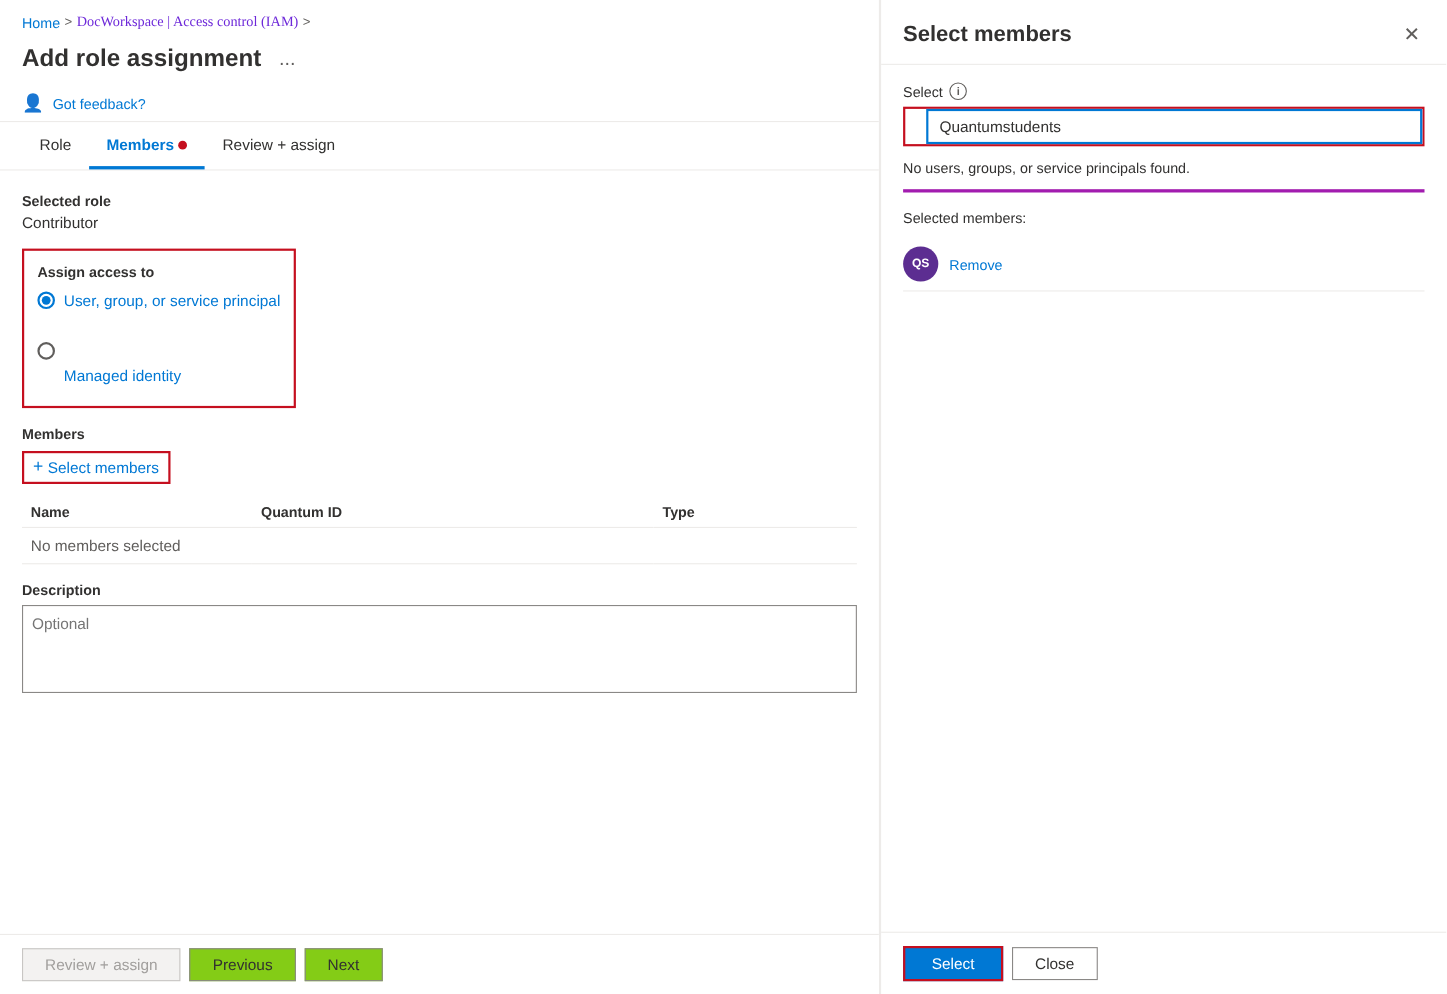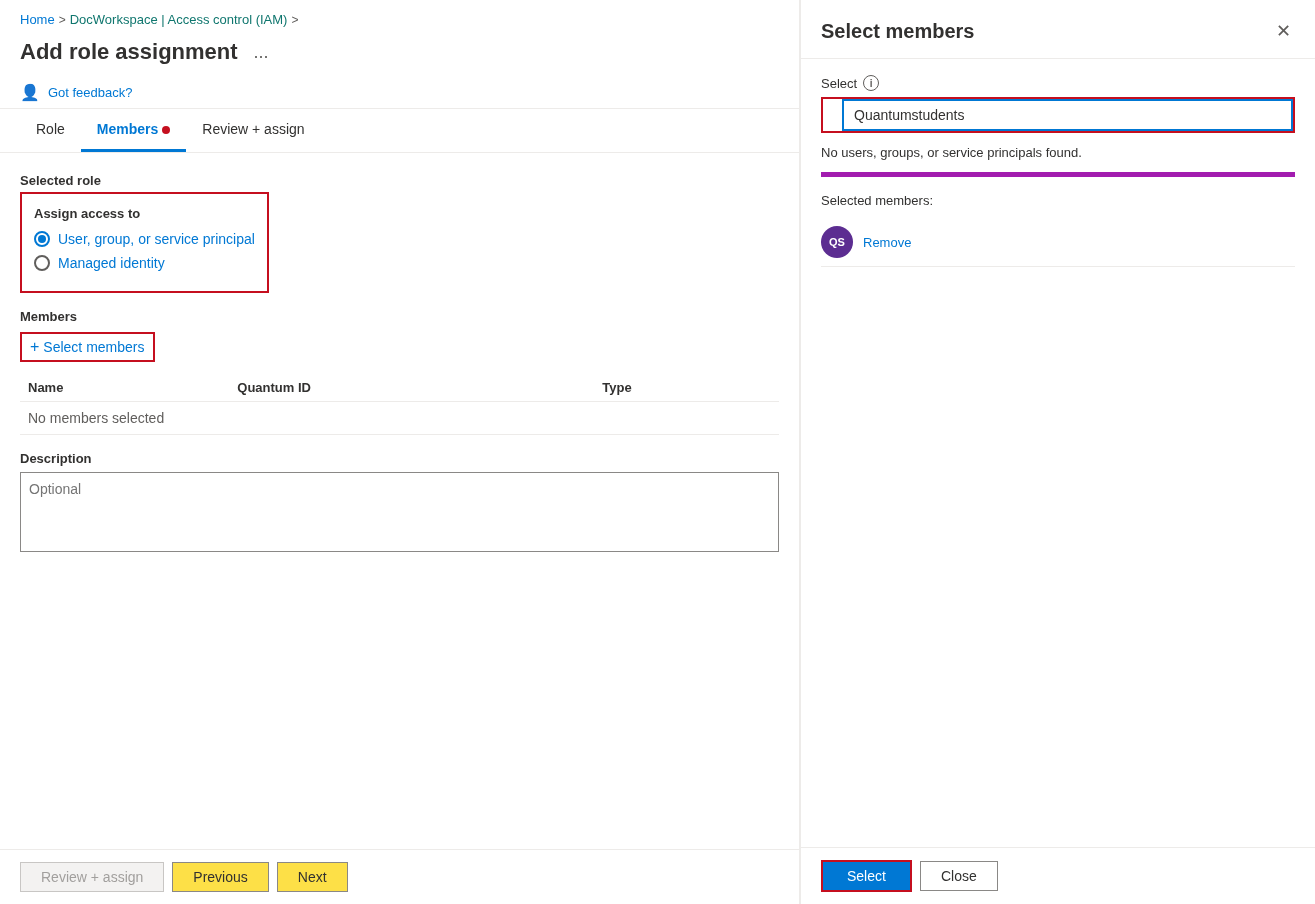--- a/index.html
+++ b/index.html
@@ -45,39 +45,39 @@
 
     .members-table { width: 100%; border-collapse: collapse; margin-top: 12px; }
     .members-table th { text-align: left; font-weight: 600; font-size: 13px; padding: 6px 8px; border-bottom: 1px solid #edebe9; }
     .members-table td { padding: 8px 8px; font-size: 14px; color: #605e5c; border-bottom: 1px solid #edebe9; }
 
     .description-section { margin-top: 8px; }
     .desc-label { font-weight: 600; font-size: 13px; margin-bottom: 6px; }
     .desc-textarea { width: 100%; height: 80px; border: 1px solid #8a8886; padding: 8px; font-size: 14px; font-family: inherit; color: #605e5c; resize: none; outline: none; }
 
     .bottom-bar { display: flex; align-items: center; gap: 8px; padding: 12px 20px; border-top: 1px solid #edebe9; background: #fff; }
-    .btn { padding: 6px 20px; font-size: 14px; cursor: pointer; border: 1px solid #8a8886; background: #fde047; color: #323130; font-family: inherit; }
+    .btn { padding: 6px 20px; font-size: 14px; cursor: pointer; border: 1px solid #8a8886; background: #84cc16; color: #323130; font-family: inherit; }
     .btn.disabled { color: #a19f9d; border-color: #c8c6c4; cursor: not-allowed; background: #f3f2f1; }
 
     
     .right-panel { flex: 1; display: flex; flex-direction: column; background: #fff; border-left: 1px solid #edebe9; }
 
     .right-header { display: flex; align-items: center; justify-content: space-between; padding: 16px 20px 12px; border-bottom: 1px solid #edebe9; }
     .right-title { font-size: 20px; font-weight: 600; color: #323130; }
     .close-btn { background: none; border: none; cursor: pointer; font-size: 18px; color: #605e5c; padding: 4px; }
 
     .right-content { flex: 1; overflow-y: auto; padding: 16px 20px; }
 
     .select-label-row { display: flex; align-items: center; gap: 6px; margin-bottom: 6px; font-size: 13px; font-weight: 400; }
     .info-icon { width: 16px; height: 16px; border-radius: 50%; border: 1px solid #605e5c; display: inline-flex; align-items: center; justify-content: center; font-size: 10px; font-weight: 600; color: #605e5c; cursor: pointer; }
 
     .search-input-box { border: 2px solid #c50f1f; padding-left: 19px; }
     .search-input { width: 100%; padding: 6px 10px; font-size: 14px; font-family: inherit; border: 2px solid #0078d4; outline: none; color: #323130; }
 
-    .no-results { font-size: 13px; color: #323130; padding: 12px 0; border-bottom: 5px solid #a21caf; margin-bottom: 8px; }
+    .no-results { font-size: 13px; color: #323130; padding: 12px 0; border-bottom: 3px solid #a21caf; margin-bottom: 8px; }
 
     .selected-members-section { margin-top: 16px; }
     .selected-members-label { font-size: 13px; color: #323130; margin-bottom: 10px; }
 
     .member-item { display: flex; gap: 10px; padding: 8px 0; border-bottom: 1px solid #edebe9; }
     .member-avatar { width: 32px; height: 32px; border-radius: 50%; background: #5c2d91; display: flex; align-items: center; justify-content: center; color: #fff; font-size: 11px; font-weight: 600; flex-shrink: 0; }
     .member-info { flex: 1; }
     .member-name { font-size: 13px; color: #323130; font-weight: 400; }
     .member-subtitle { font-size: 12px; color: #605e5c; }
     .remove-btn { color: #0078d4; background: none; border: none; cursor: pointer; font-size: 13px; }
@@ -88,21 +88,21 @@
   </style>
 </head>
 <body>
 
 <div class="main-layout">
 
   <div class="left-panel">
     <div class="breadcrumb">
       <a style="color:#0078d4;text-decoration:none;text-align:center;">Home</a>
       <span>&gt;</span>
-      <a style="color:#0f766e;text-decoration:none;">DocWorkspace | Access control (IAM)</a>
+      <a style="color:#6d28d9;text-decoration:none;font-family:Liberation Serif, serif;">DocWorkspace | Access control (IAM)</a>
       <span>&gt;</span>
     </div>
 
     <div class="page-title-row">
       <h1 class="page-title">Add role assignment</h1>
       <button class="ellipsis-btn">...</button>
     </div>
 
     <div class="feedback-row">
       <span class="feedback-icon">👤</span>
@@ -112,30 +112,31 @@
     <div class="tabs">
       <button class="tab">Role</button>
       <button class="tab active">
         <span>Members</span><span class="tab-dot"></span>
       </button>
       <button class="tab">Review + assign</button>
     </div>
 
     <div class="left-content">
       <div class="section-label">Selected role</div>
+      <div class="section-value">Contributor</div>
 
       <div class="assign-access-box">
         <div class="assign-access-title">Assign access to</div>
         <div class="radio-option">
           <div class="radio-circle checked"></div>
           <span style="color:#0078d4;">User, group, or service principal</span>
         </div>
         <div class="radio-option">
           <div class="radio-circle unchecked"></div>
-          <span style="color:#0078d4;">Managed identity</span>
+          <span style="color:#0078d4;margin-top:44px;">Managed identity</span>
         </div>
       </div>
 
       <div class="members-section">
         <div class="members-title">Members</div>
         <div class="select-members-link">
           <span class="plus-icon">+</span>
           <span>Select members</span>
         </div>
 

